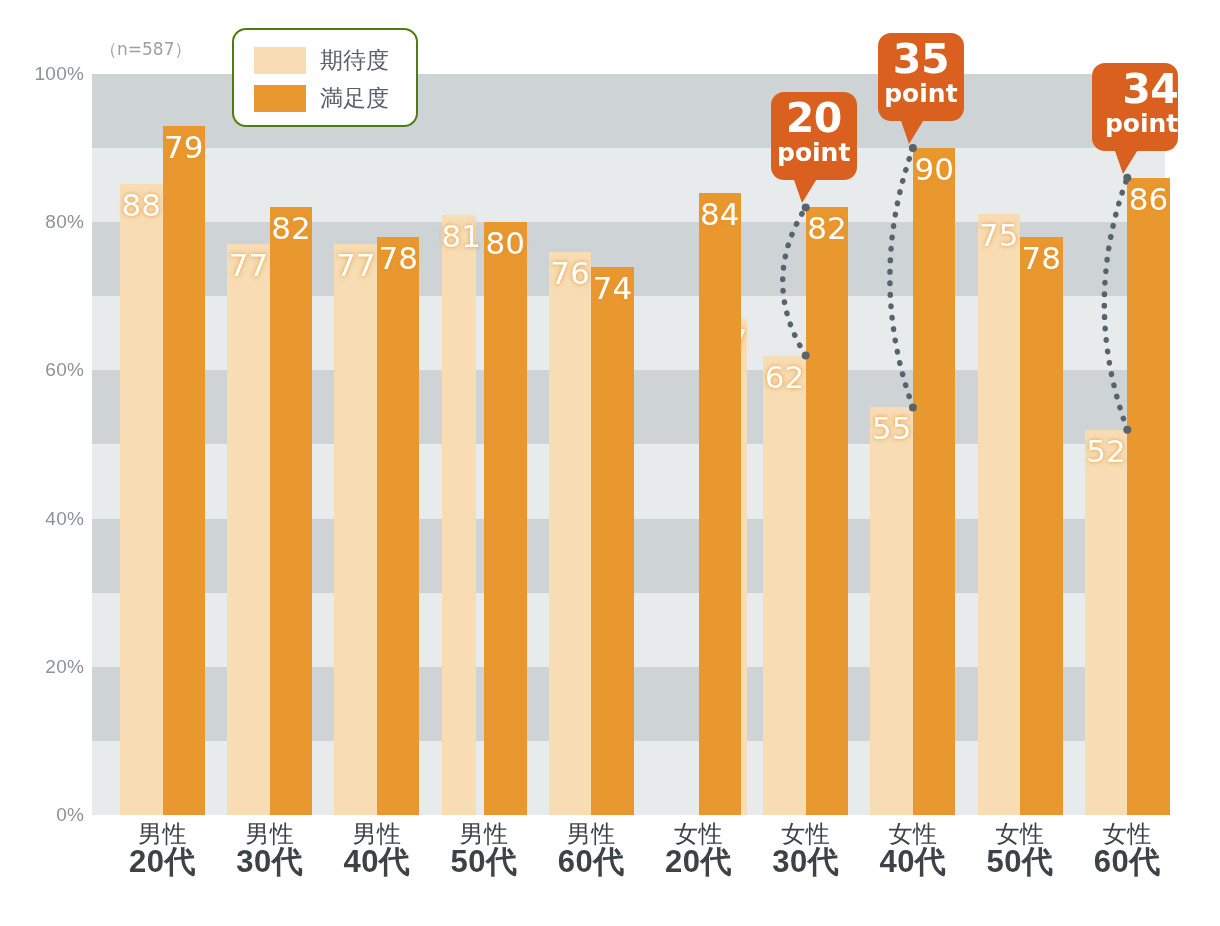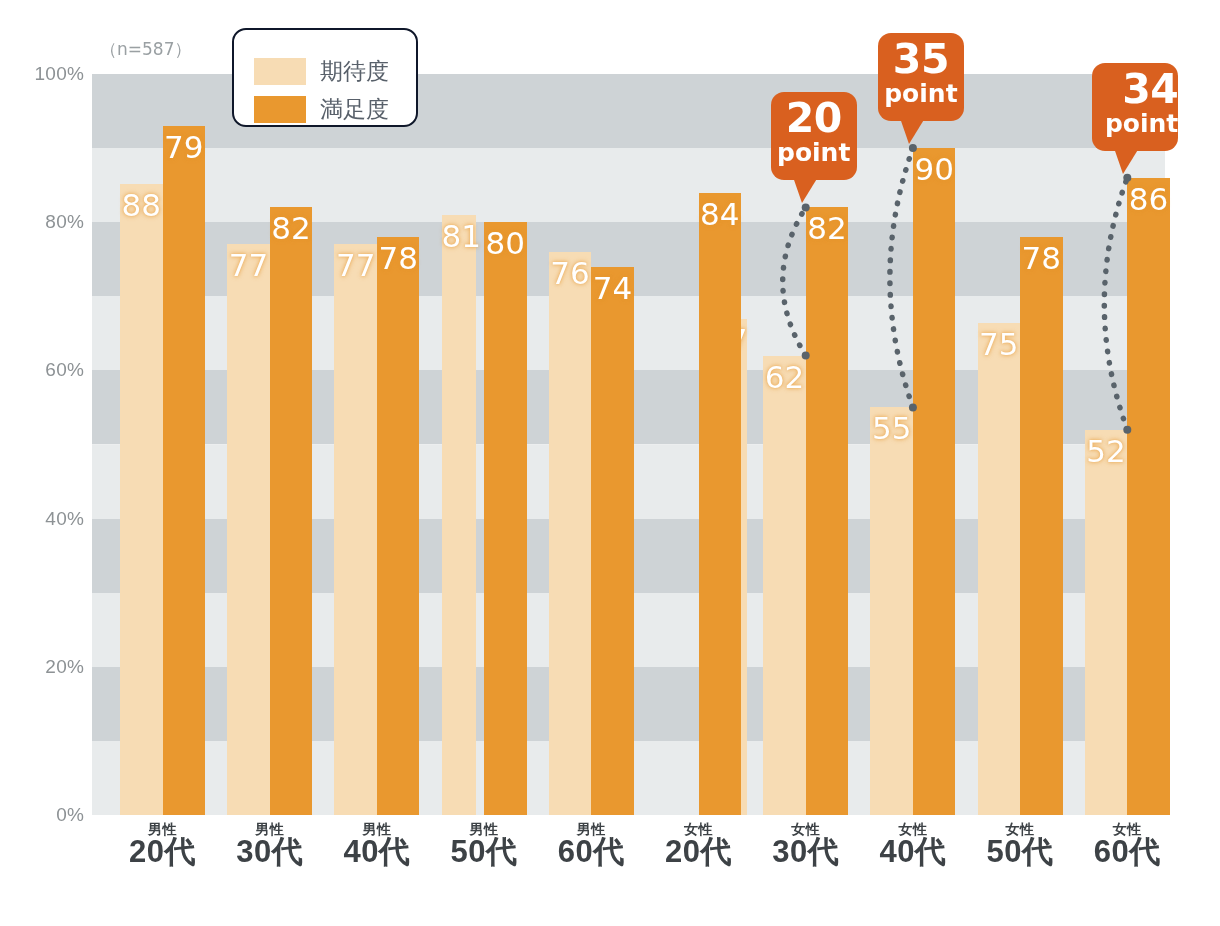--- a/index.html
+++ b/index.html
@@ -77,43 +77,43 @@
   
   .x-label {
     position: absolute;
     top: 822px;
     text-align: center;
     color: #3d4246;
     line-height: 1.02;
   }
   .x-label .seg1 {
     display: block;
-    font-size: 14px;
-    font-weight: bold;
+    font-size: 24px;
+    font-weight: normal;
     letter-spacing: .5px;
   }
   .x-label .seg2 {
     display: block;
     font-size: 31px;
     font-weight: bold;
     letter-spacing: .5px;
   }
 
   
   .legend {
     position: absolute;
     left: 232px;
     top: 28px;
     width: 186px;
     height: 99px;
     background: #ffffff;
-    border: 2px solid #0f172a;
+    border: 2px solid #4d7c0f;
     border-radius: 14px;
     box-sizing: border-box;
-    padding: 22px 0 0 20px;
+    padding: 11px 0 0 20px;
   }
   .legend-row {
     display: flex;
     align-items: center;
     height: 38px;
   }
   .legend-swatch {
     width: 52px;
     height: 27px;
     margin-right: 14px;
@@ -217,21 +217,21 @@
         </div>
         <div class="bar expect" style="left: 568px; width: 39px; height: 496.47px; margin-left: 48px;">
           <span class="bar-value">67</span>
         </div>
         <div class="bar expect" style="left: 671.2px; width: 42.5px; height: 459.42px;">
           <span class="bar-value">62</span>
         </div>
         <div class="bar expect" style="left: 778.4px; width: 42.5px; height: 407.55px;">
           <span class="bar-value">55</span>
         </div>
-        <div class="bar expect" style="left: 885.6px; width: 42.5px; height: 492px;">
+        <div class="bar expect" style="left: 885.6px; width: 42.5px; height: 601px;">
           <span class="bar-value">75</span>
         </div>
         <div class="bar expect" style="left: 992.8px; width: 42.5px; height: 385.32px; margin-top: 8px;">
           <span class="bar-value">52</span>
         </div>
         <div class="bar satisfy" style="left: 70.5px; width: 42.5px; height: 689.13px;">
           <span class="bar-value">79</span>
         </div>
         <div class="bar satisfy" style="left: 177.7px; width: 42.5px; height: 607.62px;">
           <span class="bar-value">82</span>

